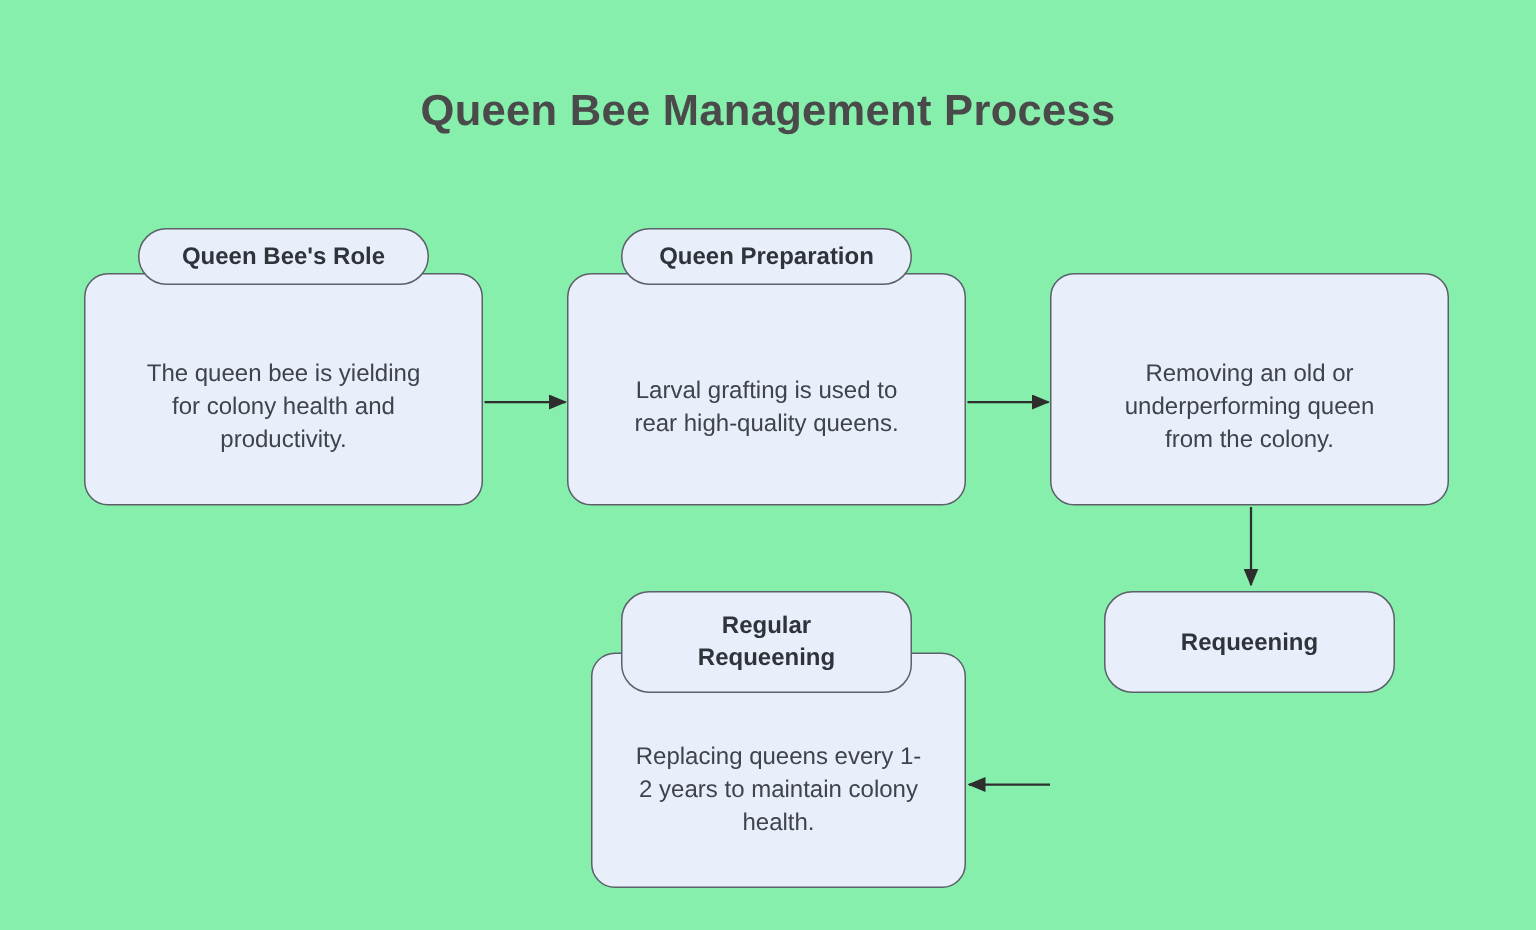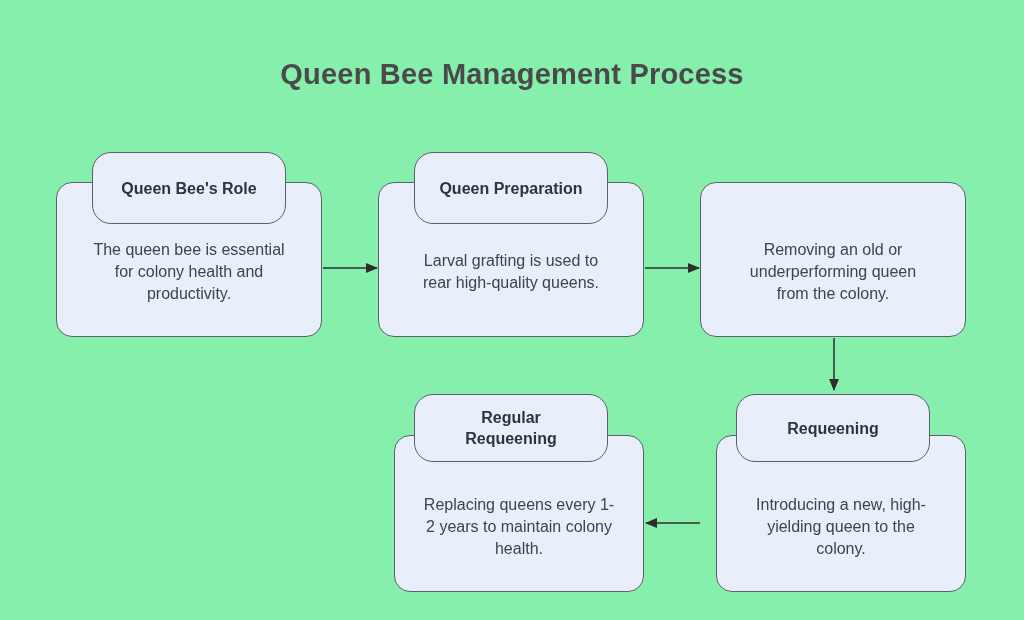--- a/index.html
+++ b/index.html
@@ -53,21 +53,21 @@
   }
   .node-desc{
     margin:0;
     font-size:16px;line-height:22px;
     color:var(--text-color);
     text-align:center;
     white-space:pre-line;
   }
   
   .row1{top:152px;height:185px;width:266px;}
-  .row1 .node-pill{width:194px;height:72px;}
+  .row1 .node-pill{width:194px;height:38px;}
   .row1 .node-box{top:30px;padding:32px 12px 8px;}
   
   .row2{top:394px;height:198px;width:266px;}
   .row2 .node-pill{width:194px;height:68px;}
   .row2 .node-box{top:41px;padding:34px 12px 7px;margin-left:16px;}
   #node-0{left:56px;}
   #node-1{left:378px;}
   #node-2{left:700px;}
   #node-3{left:378px;}
   #node-4{left:700px;}
@@ -82,21 +82,21 @@
 </style>
 </head>
 <body>
 
 <div class="canvas">
 
   <h1 class="diagram-title">Queen Bee Management Process</h1>
 
   <div class="node row1" id="node-0">
     <div class="node-box">
-      <p class="node-desc">The queen bee is essential
+      <p class="node-desc">The queen bee is yielding
 for colony health and
 productivity.</p>
     </div>
     <div class="node-pill">
       <span>Queen Bee's Role</span>
     </div>
   </div>
 
   <div class="node row1" id="node-1">
     <div class="node-box">
@@ -122,25 +122,20 @@
 2 years to maintain colony
 health.</p>
     </div>
     <div class="node-pill">
       <span>Regular
 Requeening</span>
     </div>
   </div>
 
   <div class="node row2" id="node-4">
-    <div class="node-box">
-      <p class="node-desc">Introducing a new, high-
-yielding queen to the
-colony.</p>
-    </div>
     <div class="node-pill">
       <span>Requeening</span>
     </div>
   </div>
 
   <svg class="arrow-layer" viewBox="0 0 1024 620" xmlns="http://www.w3.org/2000/svg">
     <defs>
       <marker id="arrowhead" markerUnits="userSpaceOnUse" markerWidth="12" markerHeight="10" refX="11" refY="5" orient="auto">
         <path d="M0,0 L12,5 L0,10 Z" fill="currentColor"></path>
       </marker>

